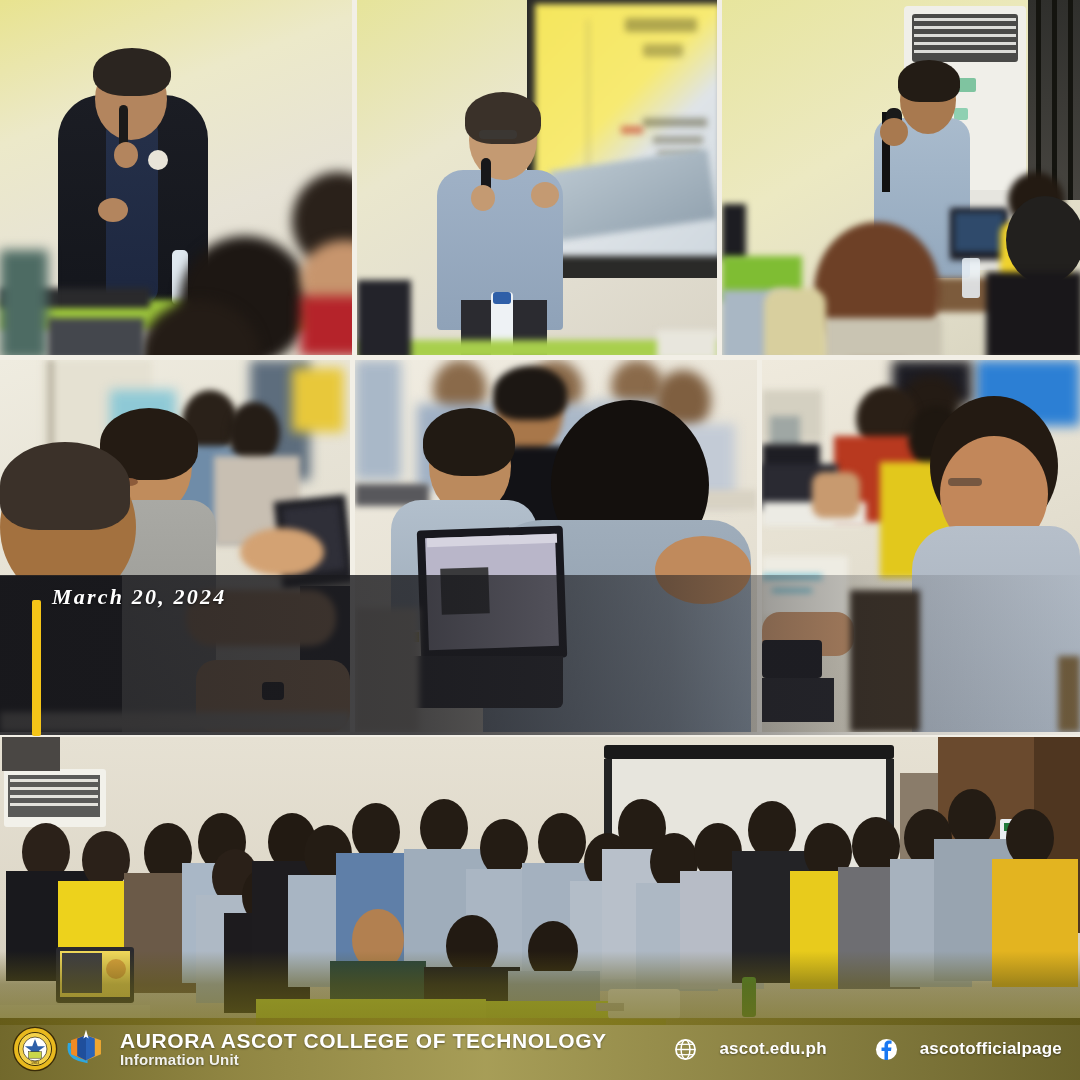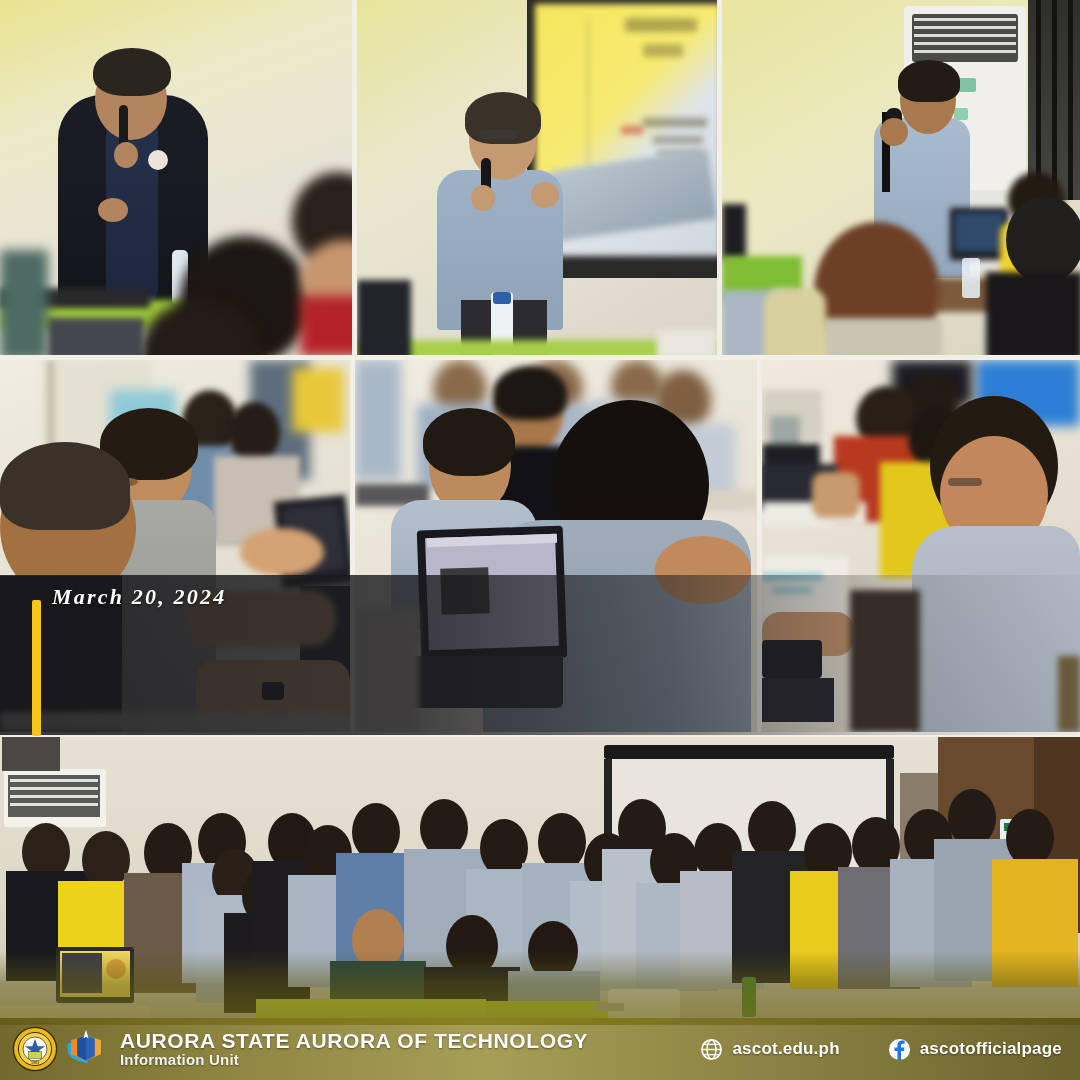--- a/index.html
+++ b/index.html
@@ -133,21 +133,21 @@
     letter-spacing: 0.6px;
     text-shadow: 0 1px 2px rgba(0,0,0,0.45);
   }
   .org-sub {
     font-size: 15px; font-weight: bold; color: #f2f2ee;
     letter-spacing: 0.2px;
     text-shadow: 0 1px 2px rgba(0,0,0,0.45);
   }
   .footer-spacer { flex: 1 1 auto; }
   .contact {
-    display: flex; align-items: center; gap: 9px;
+    display: flex; align-items: center; gap: 22px;
     margin-left: 48px;
   }
   .contact-text {
     font-size: 17px; font-weight: bold; color: #ffffff;
     letter-spacing: 0.2px;
     text-shadow: 0 1px 2px rgba(0,0,0,0.45);
   }
   .ico { width: 23px; height: 23px; flex: 0 0 23px; }
 </style>
 </head>
@@ -498,21 +498,21 @@
           <path d="M12 40 Q8 66 34 74 L50 78 L50 40 Z" fill="none" stroke="#2da7e0" stroke-width="7" stroke-linecap="round"></path>
           <path d="M16 30 L50 18 L50 76 L16 62 Z" fill="#f08a24"></path>
           <path d="M84 30 L50 18 L50 76 L84 62 Z" fill="#f0a832"></path>
           <path d="M30 26 L50 18 L50 76 L30 66 Z" fill="#1f4f9c"></path>
           <path d="M70 26 L50 18 L50 76 L70 66 Z" fill="#2a63b8"></path>
           <path d="M50 6 L56 26 L50 22 L44 26 Z" fill="#ffffff"></path>
         </svg>
       </div>
 
       <div class="org-block">
-        <div class="org-name">AURORA STATE AURORA OF TECHNOLOGY</div>
+        <div class="org-name">AURORA ASCOT COLLEGE OF TECHNOLOGY</div>
         <div class="org-sub">Information Unit</div>
       </div>
 
       <div class="footer-spacer"></div>
 
       <div class="contact">
         <span class="ico">
           <svg viewBox="0 0 24 24" width="23" height="23">
             <circle cx="12" cy="12" r="10" fill="none" stroke="#ffffff" stroke-width="1.8"></circle>
             <ellipse cx="12" cy="12" rx="4.6" ry="10" fill="none" stroke="#ffffff" stroke-width="1.5"></ellipse>

